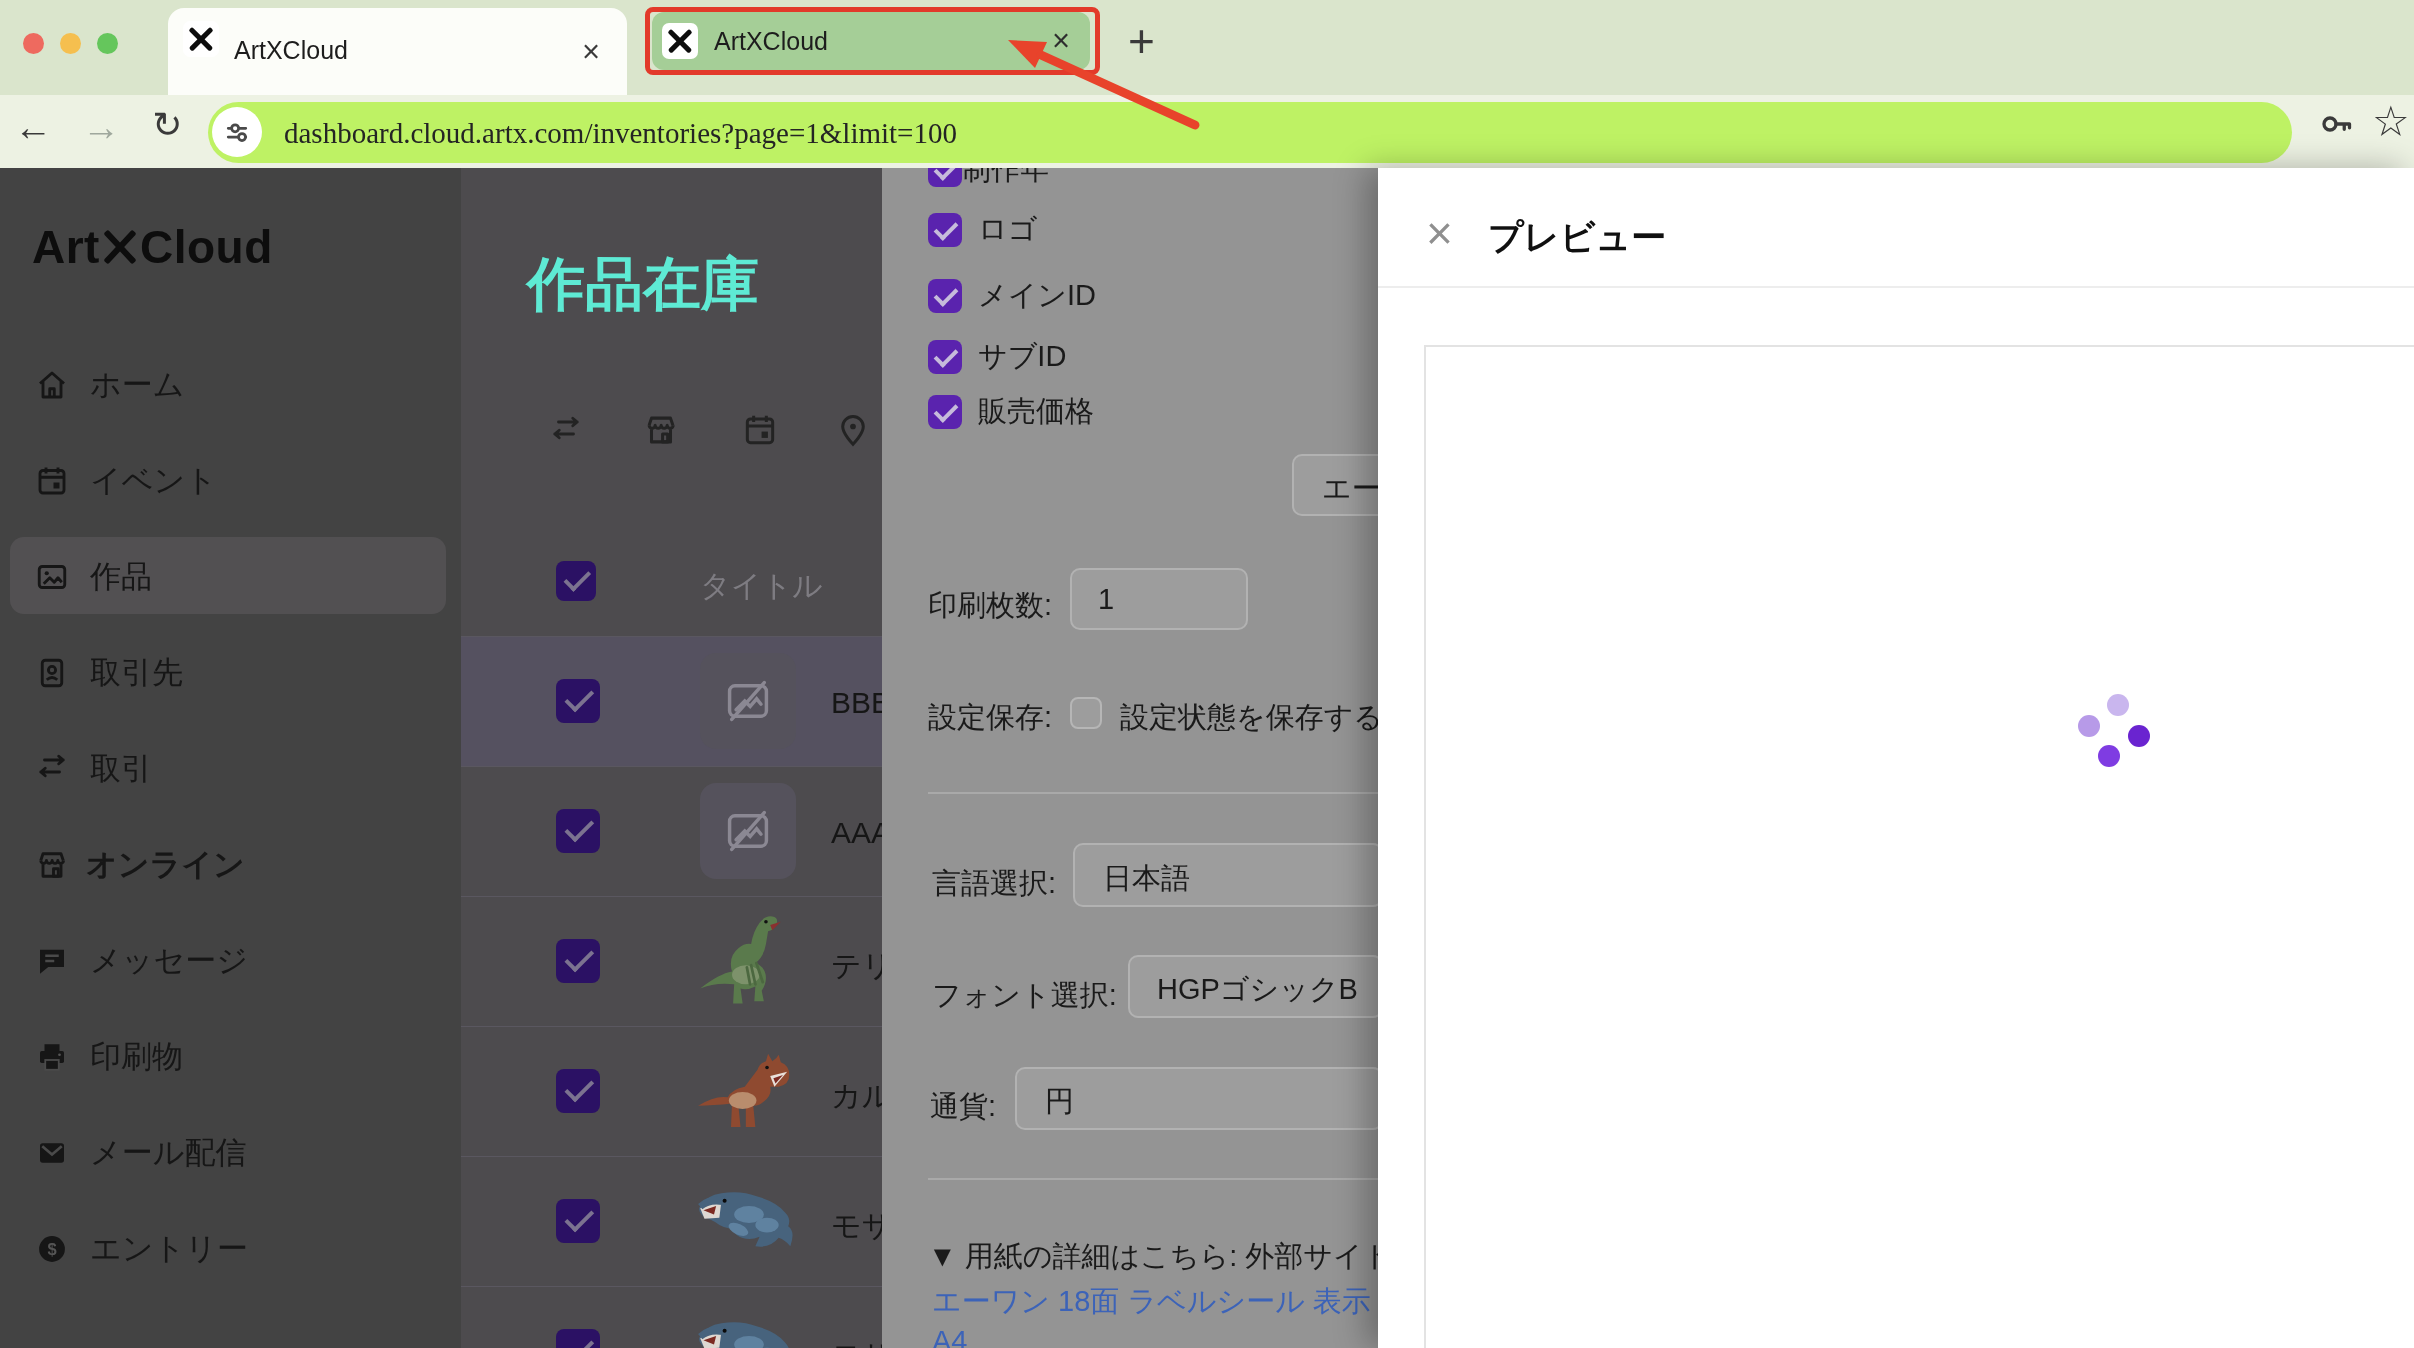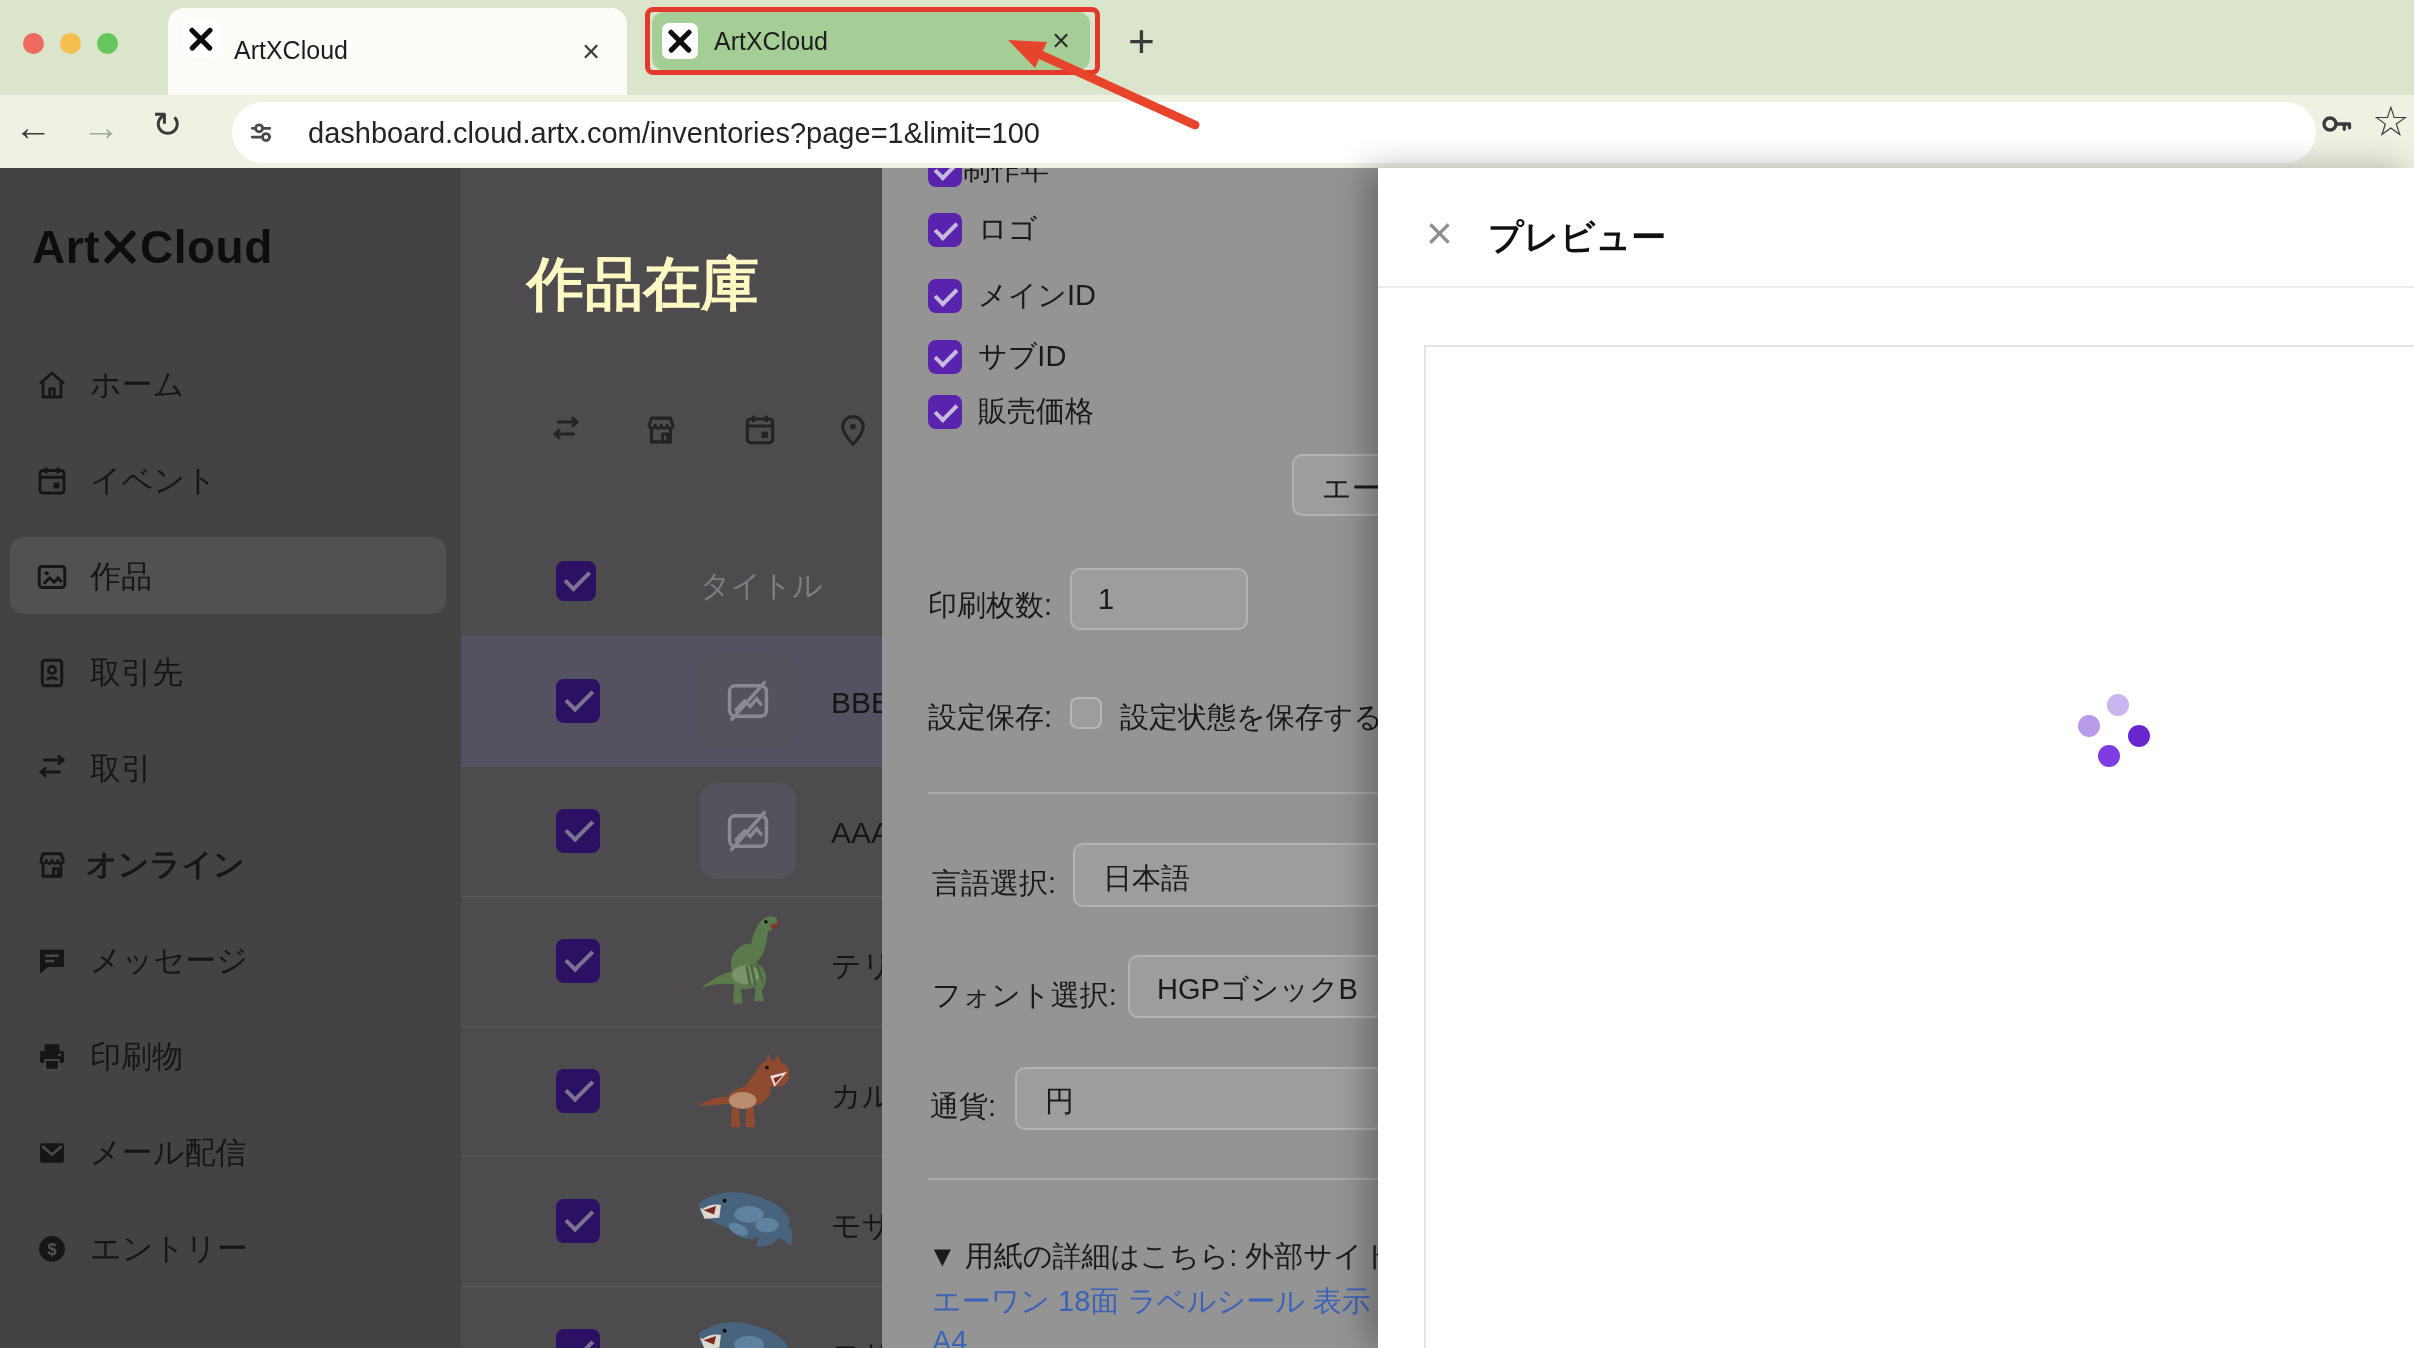--- a/index.html
+++ b/index.html
@@ -15,39 +15,39 @@
   .tab2{left:652px;top:12px;width:438px;height:58px;background:#a5ce97;border-radius:12px;}
   .redbox{left:645px;top:7px;width:455px;height:68px;border:5px solid #e23a2a;border-radius:8px;box-sizing:border-box;z-index:40;}
   .favsq{width:36px;height:36px;background:#ffffff;border-radius:7px;}
   .xmark{position:relative;width:26px;height:26px;}
   .xmark i{position:absolute;left:50%;top:50%;width:30px;height:4.5px;background:#0d0d0d;border-radius:2px;}
   .xmark i:first-child{transform:translate(-50%,-50%) rotate(45deg);}
   .xmark i:last-child{transform:translate(-50%,-50%) rotate(-45deg);}
   .tablabel{font-size:25px;color:#1d1d1d;}
   .closeg{font-size:31px;color:#3a3a3a;line-height:1;}
   .navg{font-size:38px;color:#3a3a3a;line-height:1;}
-  .pill{left:232px;top:102px;width:2084px;height:61px;background:#ffffff;border-radius:31px;}
+  .pill{left:208px;top:102px;width:2084px;height:61px;background:#bef264;border-radius:31px;font-family:Liberation Serif, serif;}
   .urltext{font-size:29px;color:#242424;}
   
   .ann-text{font-size:48px;font-weight:800;color:#e8432b;letter-spacing:1px;z-index:60;}
   
   .sidebar{left:0;top:168px;width:461px;height:1180px;background:#434343;overflow:hidden;}
   .mainp{left:461px;top:168px;width:421px;height:1180px;background:#4d4b4e;overflow:hidden;}
   .dialog{left:882px;top:168px;width:496px;height:1180px;background:#949494;overflow:hidden;}
   .drawer{left:1378px;top:168px;width:1036px;height:1180px;background:#ffffff;overflow:hidden;box-shadow:-12px 0 30px rgba(0,0,0,0.28);}
   
   .sb-item-label{font-size:31px;color:#161616;}
   .sb-pill{left:10px;top:369px;width:436px;height:77px;border-radius:14px;background:#525052;}
   .logo-txt{font-size:46px;font-weight:700;color:#0d0d0d;letter-spacing:0.5px;}
   .logo-x{position:relative;width:34px;height:34px;margin:0 3px;}
   .logo-x i{position:absolute;left:50%;top:50%;width:42px;height:6px;background:#0d0d0d;border-radius:2px;}
   .logo-x i:first-child{transform:translate(-50%,-50%) rotate(47deg);}
   .logo-x i:last-child{transform:translate(-50%,-50%) rotate(-47deg);}
   
-  .m-title{font-size:58px;font-weight:700;color:#fef9c3;}
+  .m-title{font-size:58px;font-weight:700;color:#5eead4;}
   .col-h{font-size:30px;color:#7e7c82;}
   .rowline{left:0;width:421px;height:1px;background:#5a5760;}
   .rowhl{left:0;width:421px;height:130px;background:#555160;}
   .ckb{border-radius:8px;position:relative;}
   .ckb::after{content:"";position:absolute;left:22%;top:26%;width:52%;height:26%;border-left:4px solid;border-bottom:4px solid;transform:rotate(-45deg);}
   .ck-dim{background:#2b1164;}  .ck-dim::after{border-color:#7c7390;}
   .ck-acc{background:#5a23ae;}  .ck-acc::after{border-color:#c6bbdb;}
   .thumb-ph{width:96px;height:96px;background:#55525c;border-radius:16px;display:flex;align-items:center;justify-content:center;}
   .row-title{font-size:30px;color:#161616;white-space:nowrap;}
   

